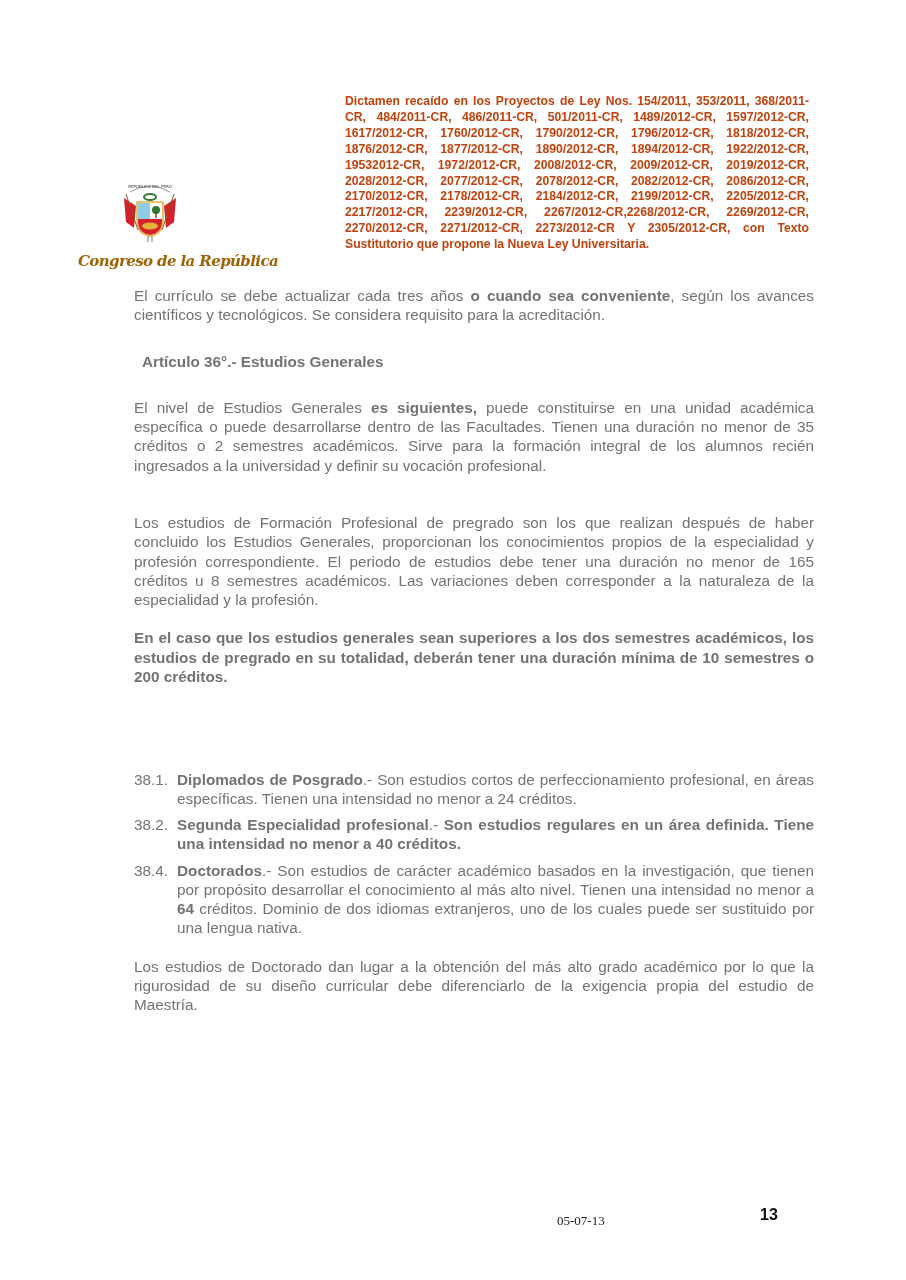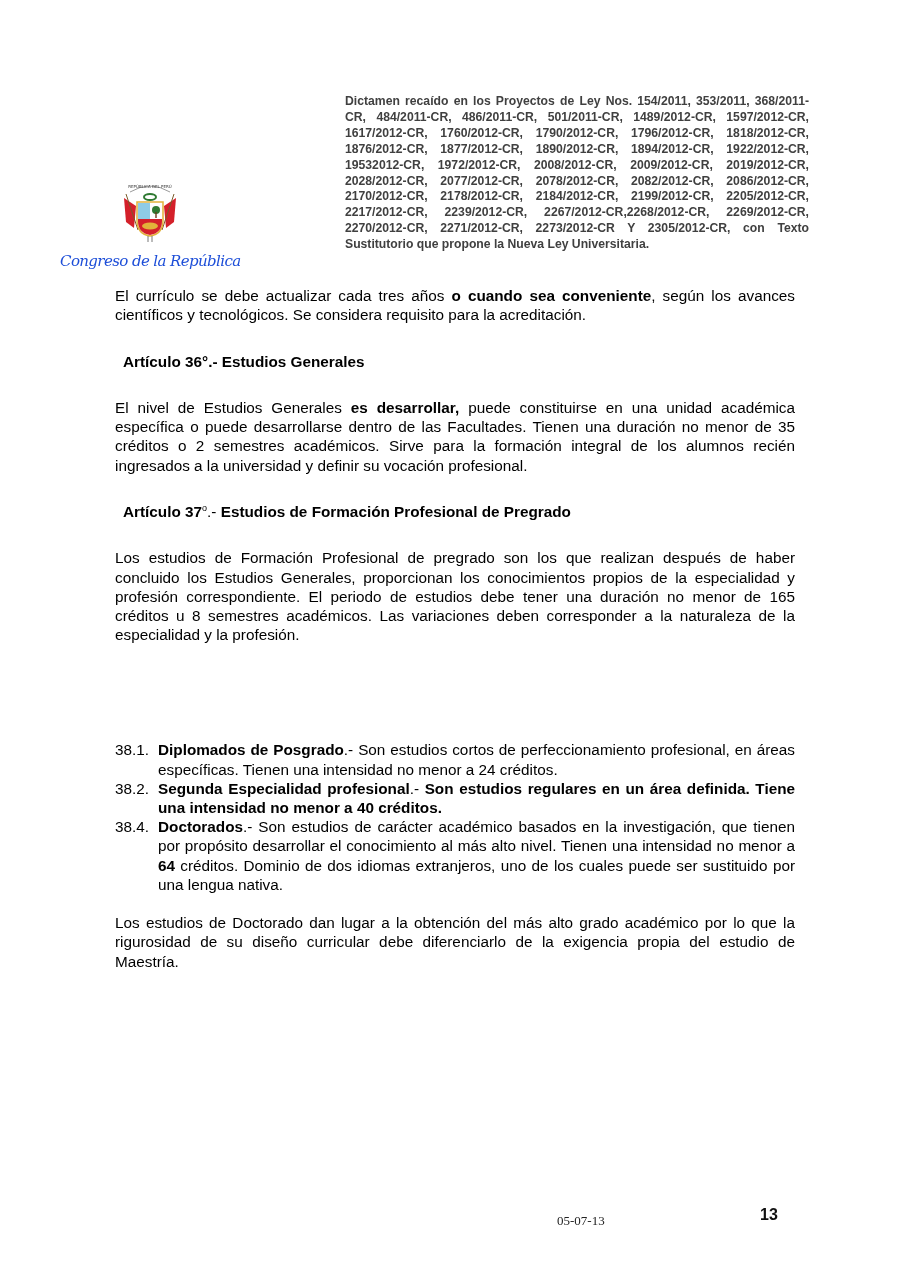--- a/index.html
+++ b/index.html
@@ -1,33 +1,33 @@
 <!DOCTYPE html>
 <html><head>
 <meta charset="utf-8">
 <style>
   html, body { margin:0; padding:0; background:#ffffff; }
   body { width:906px; height:1280px; position:relative; overflow:hidden; color:#111; }
   .page { position:absolute; left:0; top:0; width:906px; height:1280px; }
 
   .logo-wrap { position:absolute; left:60px; top:178px; width:180px; height:100px; }
   .crest { position:absolute; left:60px; top:0; width:60px; height:66px; }
-  .congreso { position:absolute; left:0; top:74px; font-family:"DejaVu Serif", serif; font-style:italic; font-weight:normal; font-size:15px; letter-spacing:-0.6px; color:#1d4ed8; white-space:nowrap; }
+  .congreso { position:absolute; left:18px; top:74px; font-family:"DejaVu Serif", serif; font-style:italic; font-weight:bold; font-size:15px; letter-spacing:-0.6px; color:#a16207; white-space:nowrap; }
 
-  .header-block { position:absolute; left:345px; top:94px; width:464px; font-family:"Liberation Sans", sans-serif; font-weight:bold; font-size:12.2px; line-height:15.9px; text-align:justify; color:#404040; }
+  .header-block { position:absolute; left:345px; top:94px; width:464px; font-family:"Liberation Sans", sans-serif; font-weight:bold; font-size:12.2px; line-height:15.9px; text-align:justify; color:#c2410c; }
 
-  .body { position:absolute; left:115px; top:286px; width:680px; font-family:"Liberation Sans", sans-serif; font-size:15.3px; line-height:19.2px; color:#000000; }
+  .body { position:absolute; left:134px; top:286px; width:680px; font-family:"Liberation Sans", sans-serif; font-size:15.3px; line-height:19.2px; color:#737373; }
   .body p { margin:0; text-align:justify; }
   .body .gap { height:19.2px; }
   .body .gap2 { height:38.4px; }
   .body h3 { margin:8px; font-size:15.3px; font-weight:bold; line-height:19.2px; }
   b { font-weight:bold; }
   sup { font-size:9px; vertical-align:super; line-height:0; }
 
-  .list-item { display:flex; }
+  .list-item { display:flex;margin-top:7px; }
   .list-num { width:43px; flex:none; }
   .list-text { flex:1; text-align:justify; }
 
   .footer-date { position:absolute; left:557px; top:1213px; font-family:"Liberation Serif", serif; font-size:13px; color:#222; }
   .page-number { position:absolute; left:760px; top:1206px; font-family:"Liberation Sans", sans-serif; font-weight:bold; font-size:16px; color:#111; }
 </style>
 </head>
 <body>
 
 <div class="page">
@@ -55,27 +55,27 @@
   </div>
 
   <div class="header-block">Dictamen recaído en los Proyectos de Ley Nos. 154/2011, 353/2011, 368/2011-CR, 484/2011-CR, 486/2011-CR, 501/2011-CR, 1489/2012-CR, 1597/2012-CR, 1617/2012-CR, 1760/2012-CR, 1790/2012-CR, 1796/2012-CR, 1818/2012-CR, 1876/2012-CR, 1877/2012-CR, 1890/2012-CR, 1894/2012-CR, 1922/2012-CR, 19532012-CR, 1972/2012-CR, 2008/2012-CR, 2009/2012-CR, 2019/2012-CR, 2028/2012-CR, 2077/2012-CR, 2078/2012-CR, 2082/2012-CR, 2086/2012-CR, 2170/2012-CR, 2178/2012-CR, 2184/2012-CR, 2199/2012-CR, 2205/2012-CR, 2217/2012-CR, 2239/2012-CR, 2267/2012-CR,2268/2012-CR, 2269/2012-CR, 2270/2012-CR, 2271/2012-CR, 2273/2012-CR Y  2305/2012-CR, con Texto Sustitutorio que propone la Nueva Ley Universitaria.</div>
 
   <div class="body">
     <p><span>El currículo se debe actualizar cada tres años </span><b>o cuando sea conveniente</b><span>, según los avances científicos y tecnológicos. Se considera requisito para la acreditación.</span></p>
     <div class="gap"></div>
 
     <h3>Artículo 36°.-  Estudios Generales</h3>
     <div class="gap"></div>
-    <p><span>El nivel de Estudios Generales </span><b>es desarrollar,</b><span> puede constituirse en una unidad académica específica o puede desarrollarse dentro de las Facultades. Tienen una duración no menor de 35 créditos o 2 semestres académicos. Sirve para la formación integral de los alumnos recién ingresados a la universidad y definir su vocación profesional.</span></p>
+    <p><span>El nivel de Estudios Generales </span><b>es siguientes,</b><span> puede constituirse en una unidad académica específica o puede desarrollarse dentro de las Facultades. Tienen una duración no menor de 35 créditos o 2 semestres académicos. Sirve para la formación integral de los alumnos recién ingresados a la universidad y definir su vocación profesional.</span></p>
     <div class="gap"></div>
 
-    <h3><span>Artículo 37</span><sup style="font-weight:normal">o</sup><span style="font-weight:normal">.- </span><span>Estudios de  Formación Profesional de Pregrado</span></h3>
     <div class="gap"></div>
     <p>Los estudios de Formación Profesional de pregrado son los que realizan después de haber concluido los Estudios Generales, proporcionan los conocimientos propios de la especialidad y profesión correspondiente. El periodo de estudios debe tener una duración no menor de 165 créditos u 8 semestres académicos. Las variaciones deben corresponder a la naturaleza de la especialidad y la profesión.</p>
     <div class="gap"></div>
+    <p><b>En el caso que los estudios generales sean superiores a los dos semestres académicos, los estudios de pregrado en su totalidad, deberán tener una duración mínima de 10 semestres o 200 créditos.</b></p>
     <div class="gap2"></div>
 
     <div class="gap"></div>
     <div class="gap"></div>
 
     <div class="list-item">
       <span class="list-num">38.1.</span>
       <span class="list-text"><b>Diplomados de Posgrado</b><span>.- Son estudios cortos de perfeccionamiento profesional, en áreas específicas. Tienen una intensidad no menor  a 24 créditos.</span></span>
     </div>
     <div class="list-item">

